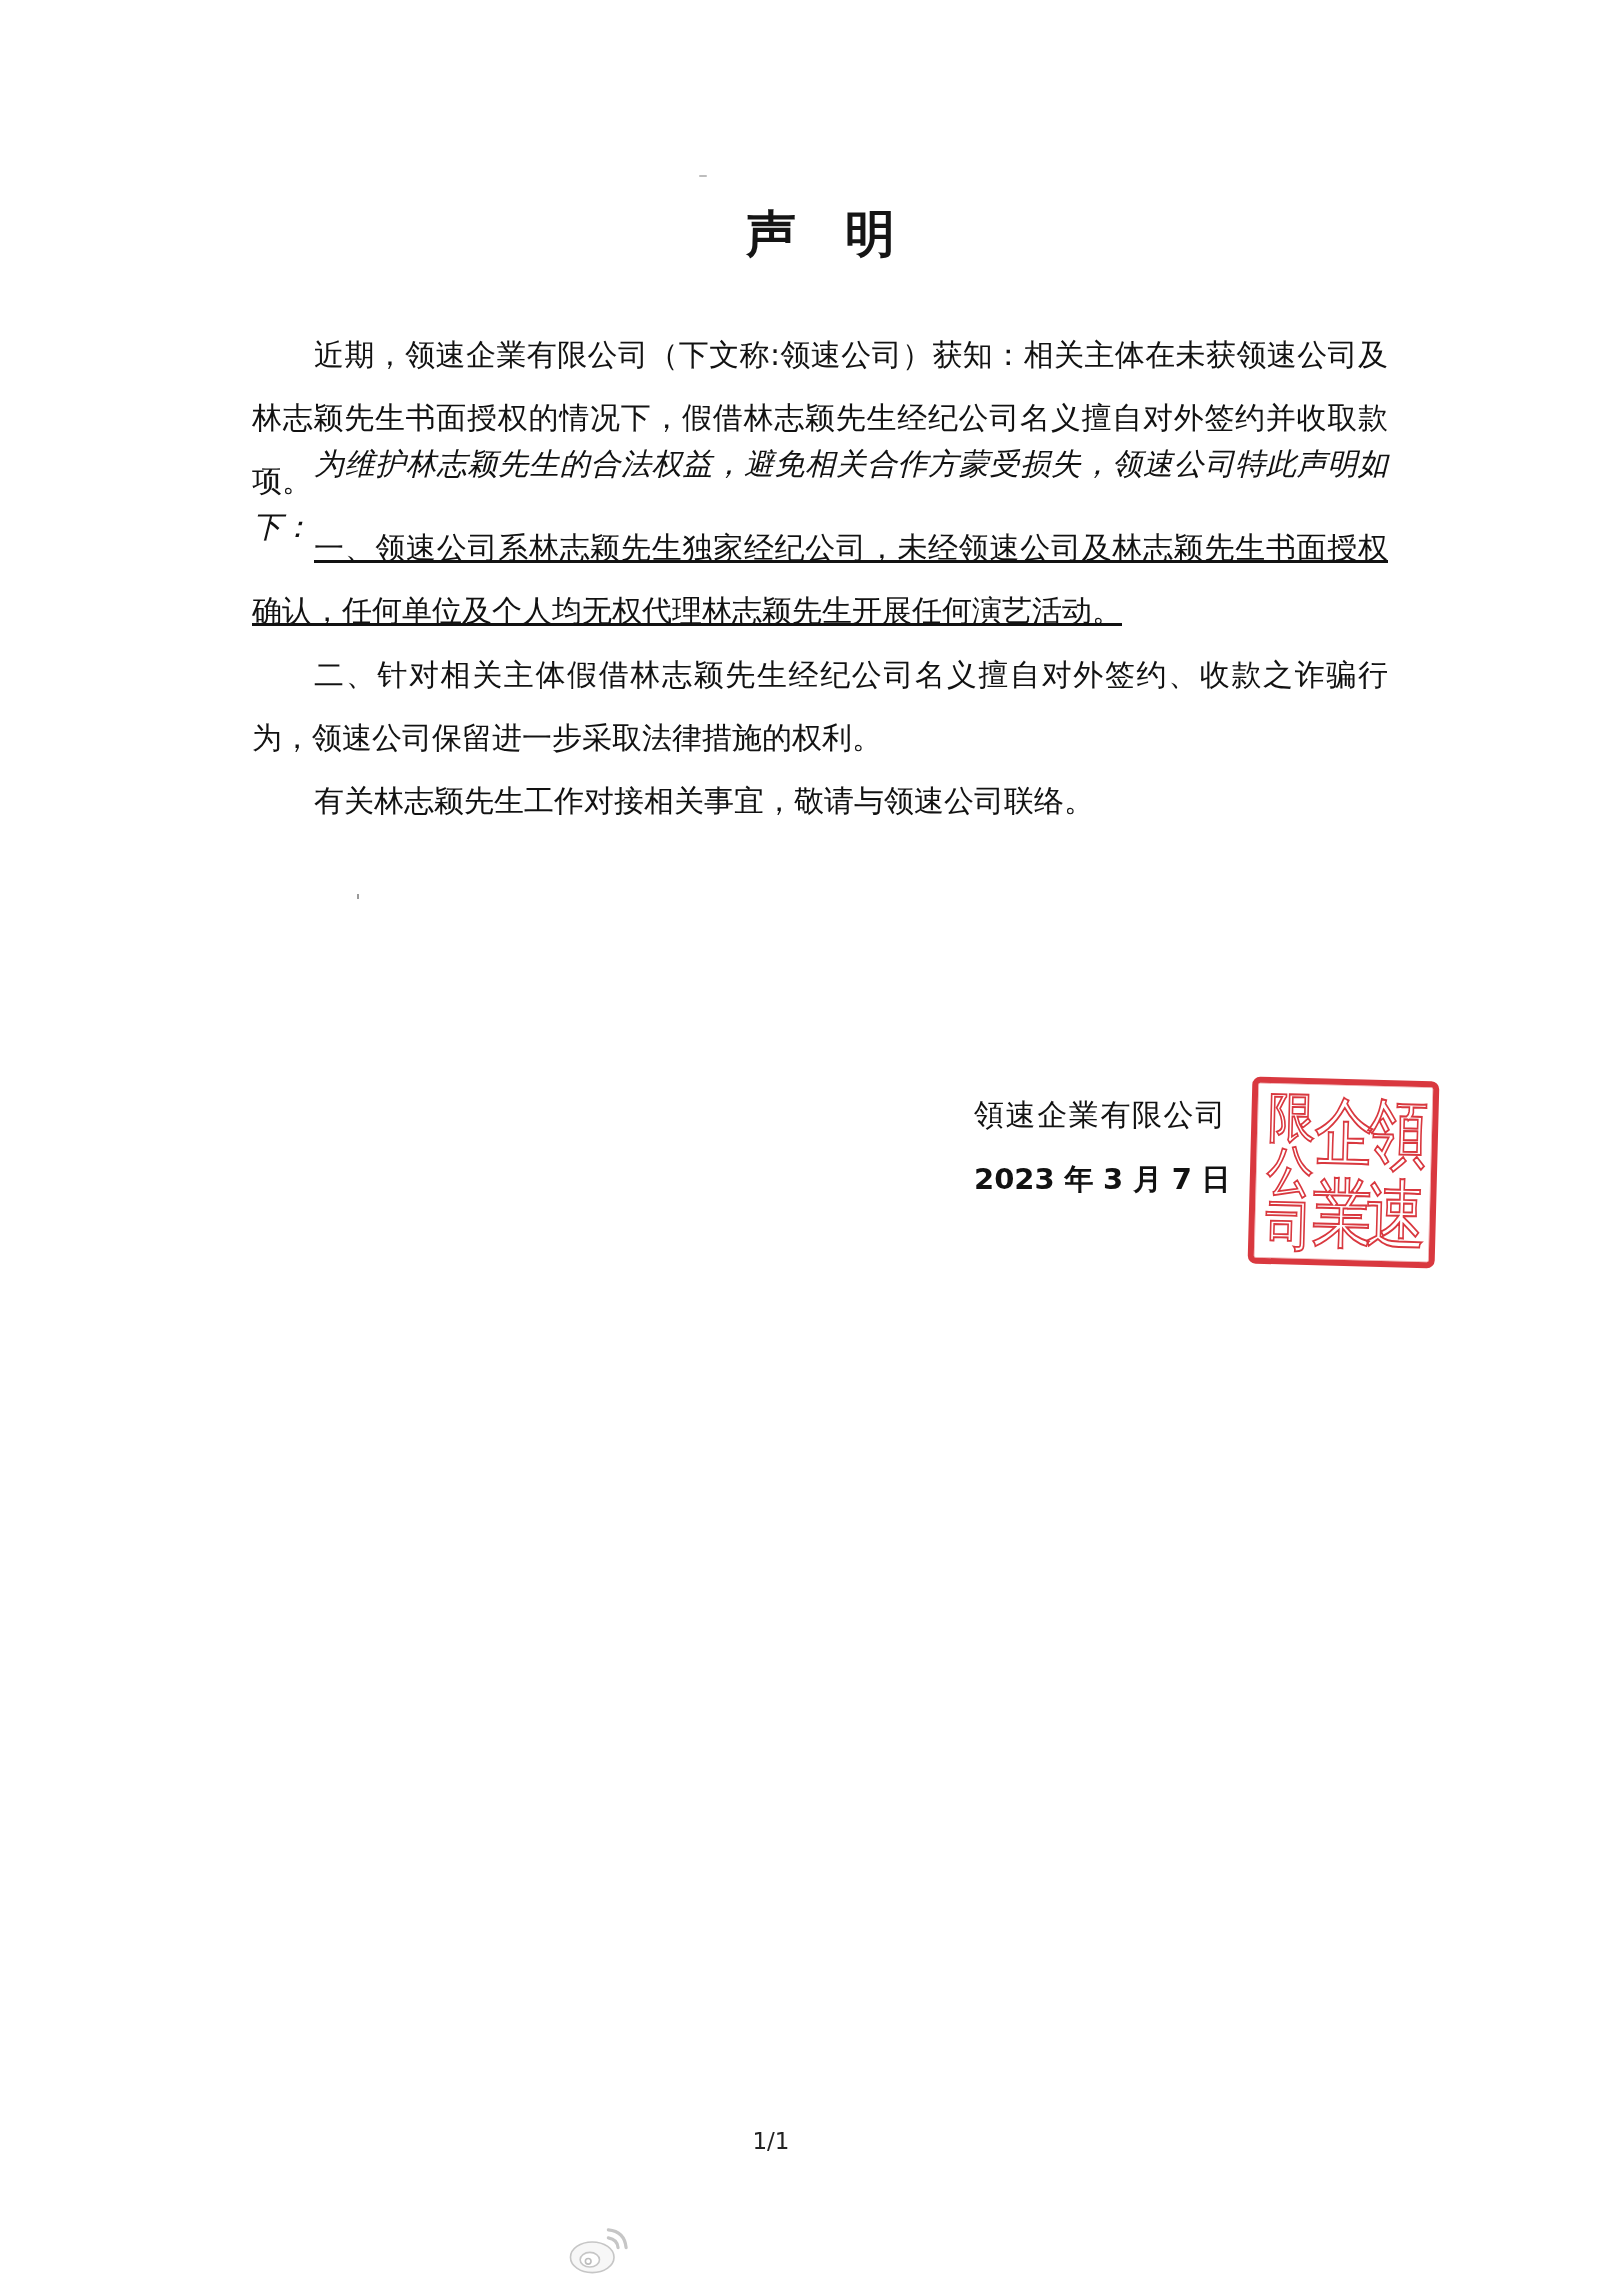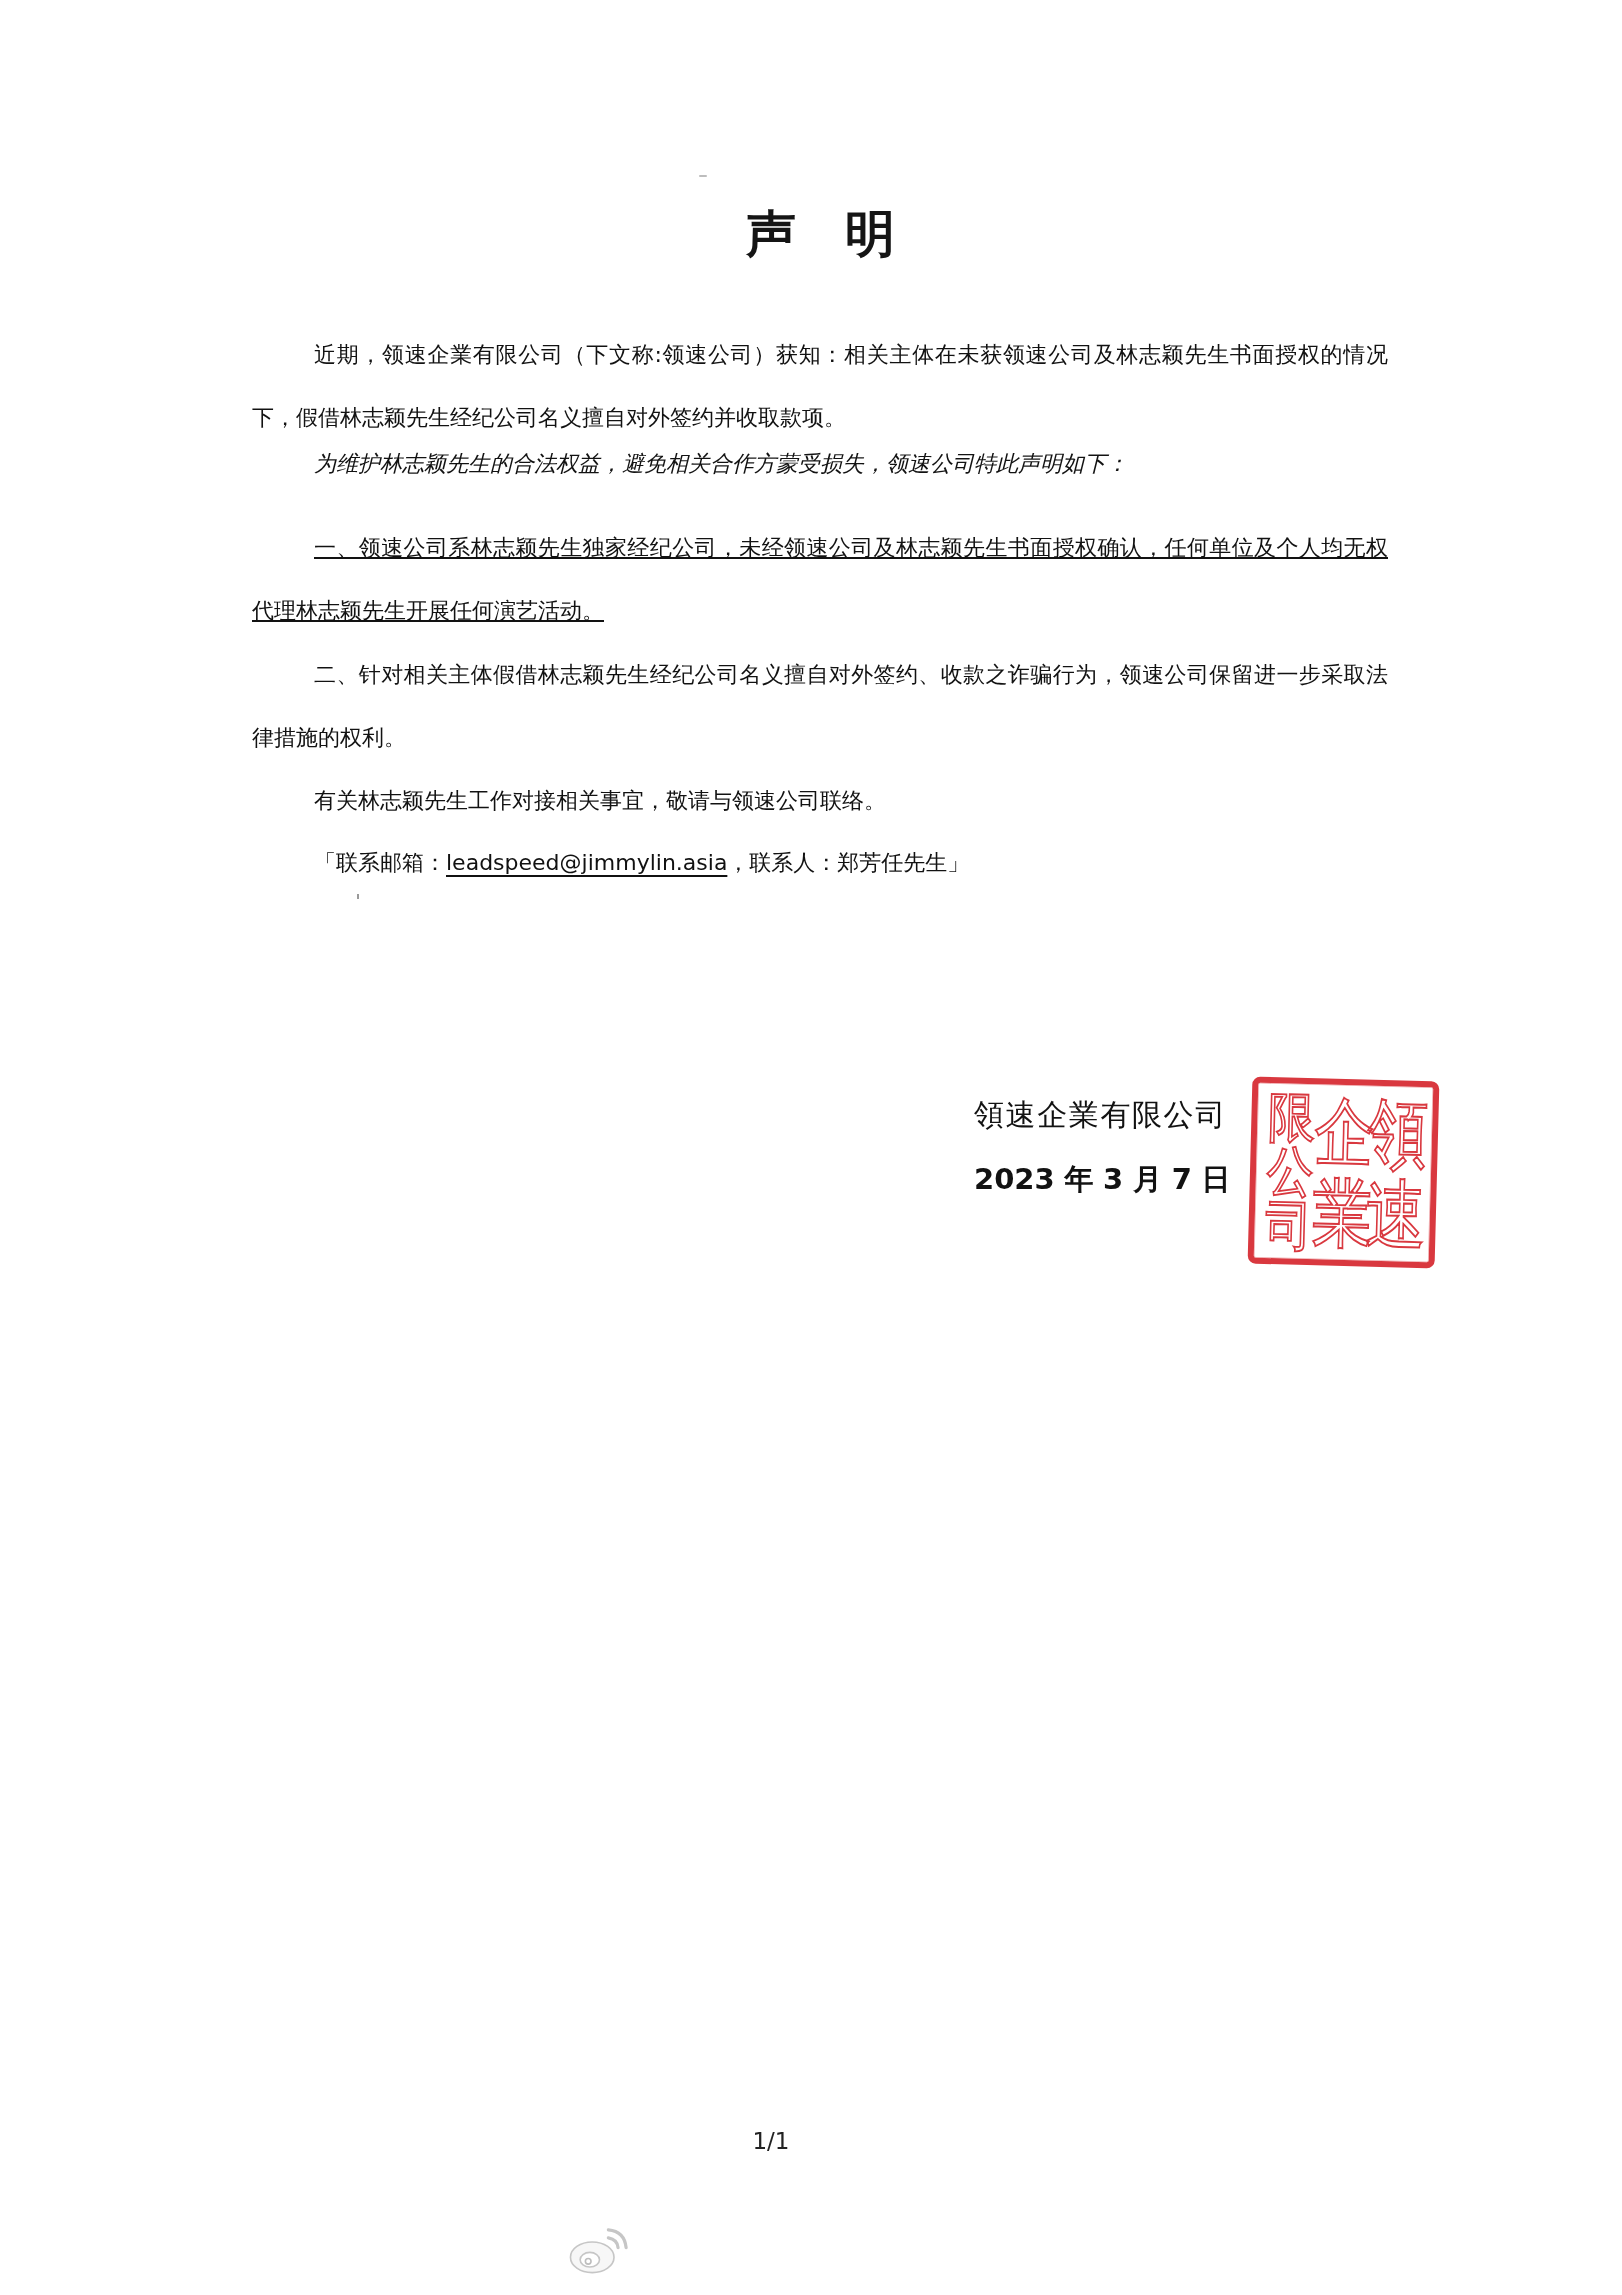--- a/index.html
+++ b/index.html
@@ -43,21 +43,21 @@
     font-weight: bold;
     letter-spacing: 49px;
     padding-left: 67px;
     box-sizing: border-box;
     color: #151515;
   }
   .para {
     position: absolute;
     left: 252px;
     width: 1136px;
-    font-size: 22px;
+    font-size: 30px;
     line-height: 63px;
     color: #121212;
     text-align: justify;
     text-align-last: left;
   }
   .indent { text-indent: 62px; }
   #p1 { top: 323px; }
   #p2 { top: 432px; font-style: italic; }
   #p3 { top: 516px; text-decoration: underline; }
   #p4 { top: 643px; }
@@ -156,23 +156,20 @@
   <div class="speck2"></div>
 
   <div class="title">声明</div>
 
   <div id="p1" class="para indent">近期，领速企業有限公司（下文称:领速公司）获知：相关主体在未获领速公司及林志颖先生书面授权的情况下，假借林志颖先生经纪公司名义擅自对外签约并收取款项。</div>
   <div id="p2" class="para indent">为维护林志颖先生的合法权益，避免相关合作方蒙受损失，领速公司特此声明如下：</div>
   <div id="p3" class="para indent">一、领速公司系林志颖先生独家经纪公司，未经领速公司及林志颖先生书面授权确认，任何单位及个人均无权代理林志颖先生开展任何演艺活动。</div>
   <div id="p5" class="para indent">有关林志颖先生工作对接相关事宜，敬请与领速公司联络。</div>
   <div id="p4" class="para indent">二、针对相关主体假借林志颖先生经纪公司名义擅自对外签约、收款之诈骗行为，领速公司保留进一步采取法律措施的权利。</div>
 
-  <div id="p6" class="para indent">
-    <span>「联系邮箱：</span><a class="email">leadspeed@jimmylin.asia</a><span>，联系人：</span><span>郑芳任先生</span><span>」</span>
-  </div>
 
   <div class="sig-company">領速企業有限公司</div>
   <div class="sig-date">
     <span>2023</span><span>年</span><span>3</span><span>月</span><span>7</span><span>日</span>
   </div>
 
   <div class="seal">
     <div class="seal-col two">
       <span class="seal-char">領</span>
       <span class="seal-char">速</span>

